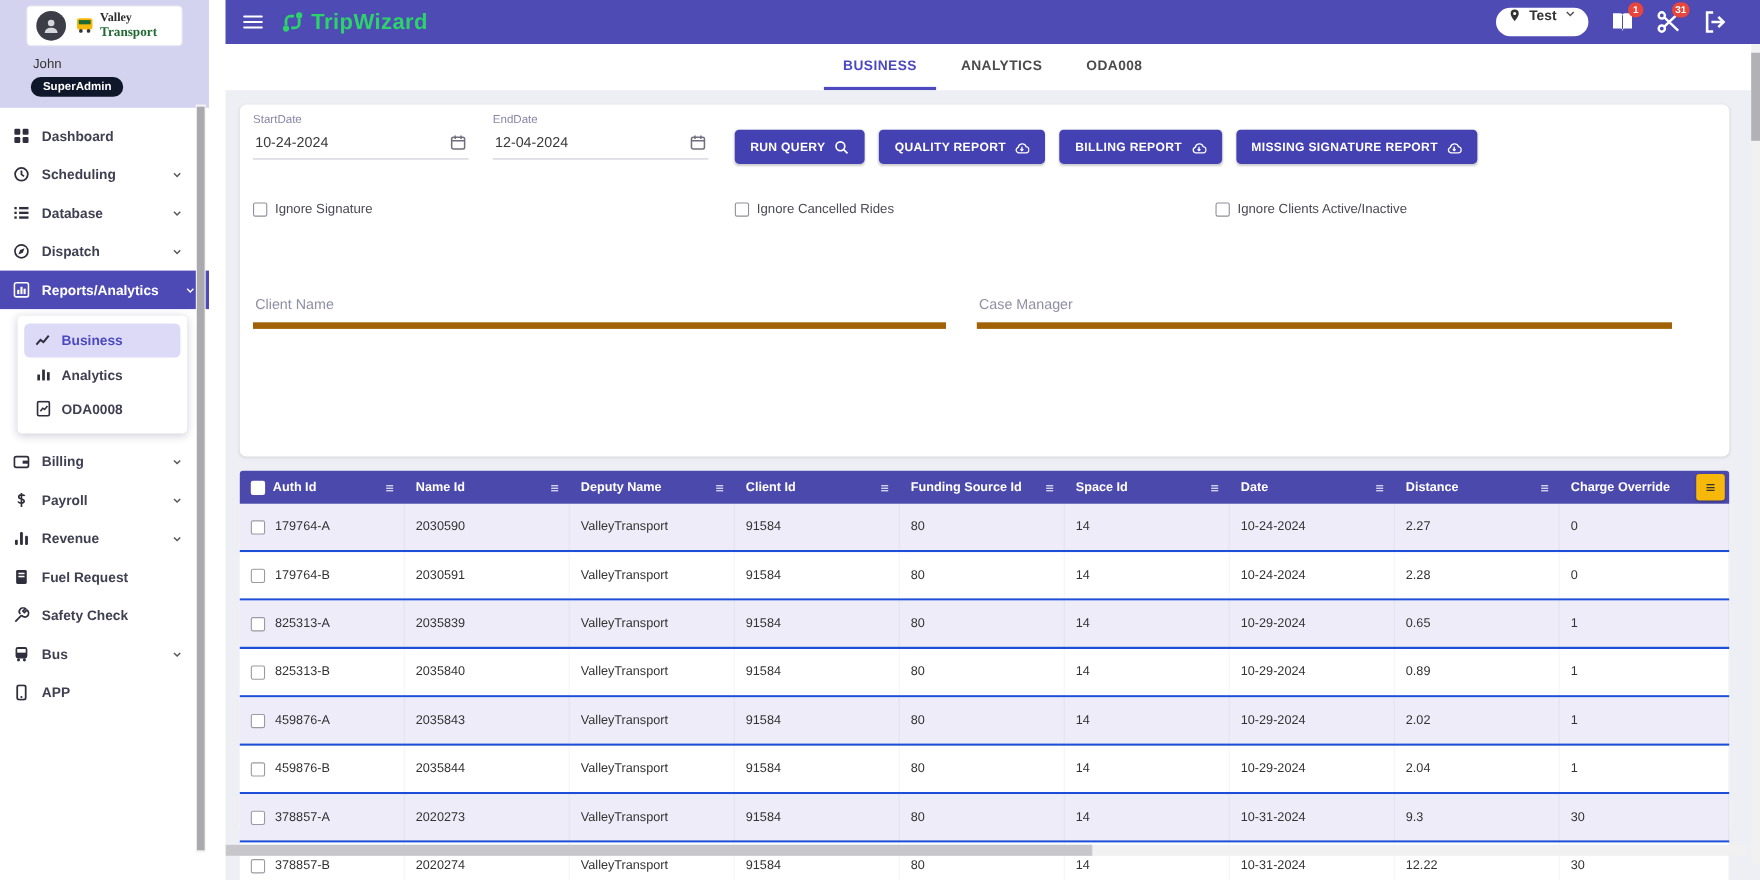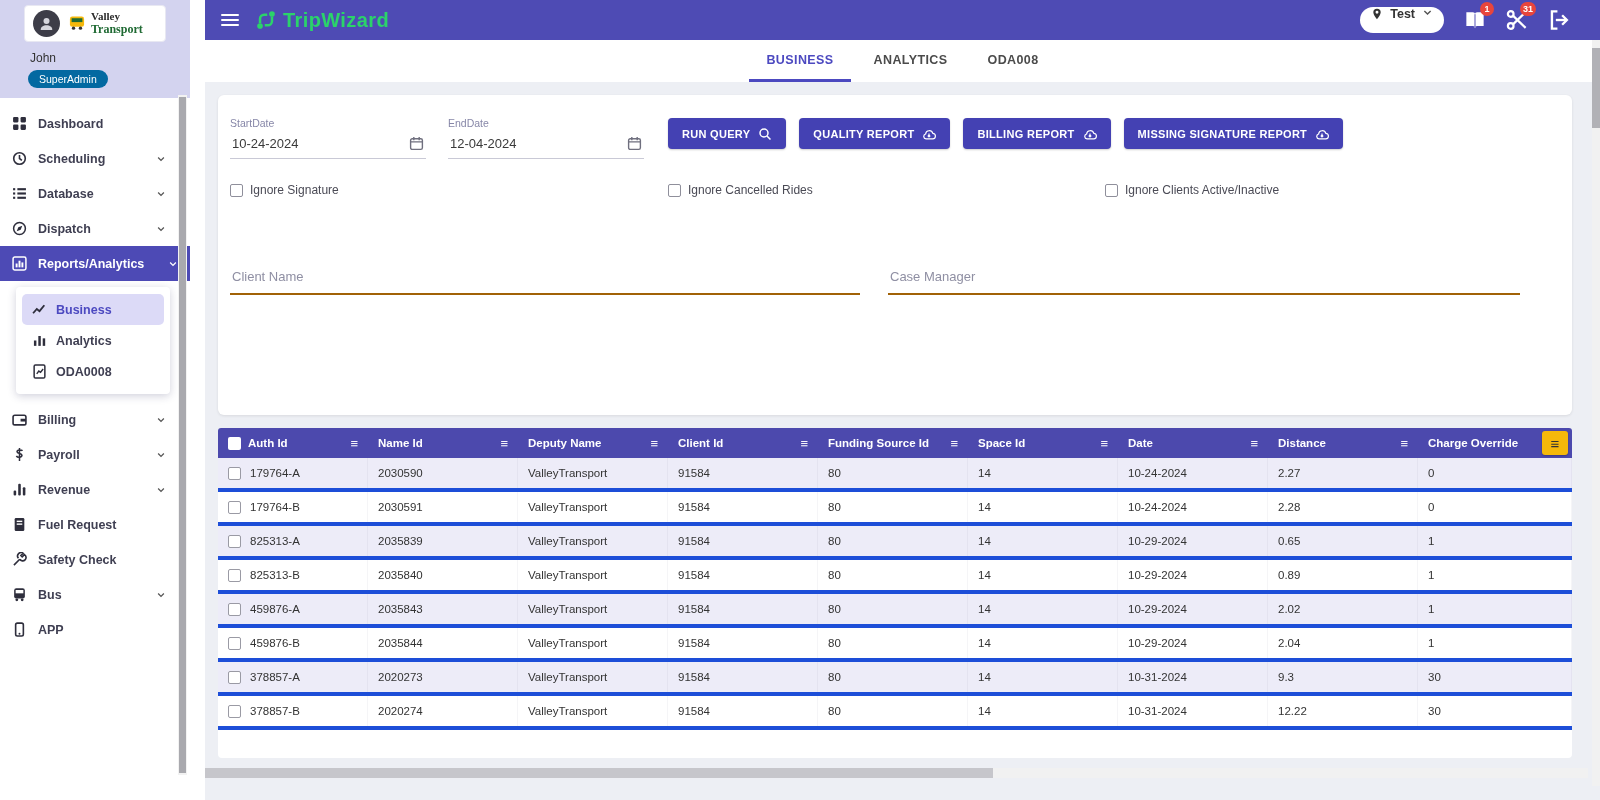--- a/index.html
+++ b/index.html
@@ -13,22 +13,22 @@
   .profile-card{background:#fff;border:1px solid #e8e8f2;border-radius:4px;display:flex;
     align-items:center;gap:8px;padding:4px 8px;height:37px}
   .avatar{width:27px;height:27px;border-radius:50%;background:#3d3d48;display:flex;
     align-items:center;justify-content:center;color:#d5d5dc;flex:0 0 27px}
   .avatar svg{width:15px;height:15px}
   .vt-logo{display:flex;align-items:center;gap:5px}
   .vt-text{line-height:1.05;font-family:"Liberation Serif",serif}
   .vt-l1{font-size:11px;color:#2c2c2c;font-weight:700}
   .vt-l2{font-size:12px;color:#1f6a33;font-weight:700}
   .user-name{font-size:12px;color:#333;margin:9px 0 5px;padding-left:6px}
-  .role-badge{display:inline-block;background:#0369a1;color:#fff;font-size:10.5px;
-    font-weight:400;padding:3px 11px;border-radius:10px;margin-left:4px}
+  .role-badge{display:inline-block;background:#0f172a;color:#fff;font-size:10.5px;
+    font-weight:700;padding:3px 11px;border-radius:10px;margin-left:4px}
   .menu{padding:8px 0 0;width:178px}
   .menu-item{display:flex;align-items:center;height:35px;padding:0 12px;gap:11px;
     color:#3f3f52;cursor:pointer;font-size:12.5px;font-weight:700}
   .mi-icon{width:15px;height:15px;flex:0 0 15px;color:#2e2e3c;display:inline-flex}
   .mi-icon svg{width:100%;height:100%}
   .mi-label{flex:1;white-space:nowrap}
   .chev{color:#555;display:inline-flex}
   .menu-item.active{background:#4d4ab5;color:#fff;width:190px}
   .menu-item.active .mi-icon,.menu-item.active .chev{color:#fff}
   .submenu{background:#fff;box-shadow:0 2px 8px rgba(40,40,90,.22);border-radius:4px;
@@ -57,56 +57,56 @@
     justify-content:center;padding:0 3px;font-weight:700}
 
   .tabbar{height:42px;background:#fff;display:flex;justify-content:center;gap:6px;flex:0 0 42px}
   .tab{padding:13px 17px 9px;font-size:12.5px;font-weight:700;color:#4b4b4b;
     letter-spacing:.4px;cursor:pointer;border-bottom:3px solid transparent}
   .tab.active{color:#4c49c0;border-bottom-color:#4c49c0}
 
   .content{flex:1;background:#edeff4;padding:13px 28px 0 13px;position:relative;overflow:hidden}
   .filter-card{background:#fff;border-radius:6px;box-shadow:0 1px 3px rgba(0,0,0,.09);
     height:320px;position:relative}
-  .date-group{position:absolute;top:22px;width:196px}
+  .date-group{position:absolute;top:8px;width:196px}
   .fg-start{left:12px}.fg-end{left:230px}
   .f-label{font-size:10.5px;color:#8787a8;margin-bottom:5px}
   .f-input{display:flex;align-items:center;border-bottom:1px solid #c9c9d6;
     padding:2px 2px 7px;font-size:13px;color:#3a3a3a}
   .f-input .val{flex:1}
   .cal-icon{color:#6f6f7e;display:inline-flex}
   .btn-row{position:absolute;left:450px;top:23px;display:flex;gap:13px;}
   .btn{background:#4441b3;color:#fff;border:none;border-radius:4px;height:31px;
     padding:0 14px;font-size:11px;font-weight:700;letter-spacing:.3px;display:flex;
     align-items:center;gap:8px;cursor:pointer;font-family:"Liberation Sans",sans-serif;
     box-shadow:0 1px 2px rgba(0,0,0,.2)}
   .btn svg{width:14px;height:14px}
   .cb-row{position:absolute;left:12px;top:88px;display:flex;width:1330px}
   .cb-col{display:flex;align-items:center;gap:7px}
   .cb-col:nth-child(1){width:438px}.cb-col:nth-child(2){width:437px}
   .cb{width:13px;height:13px;border:1.5px solid #8f8f9b;border-radius:2px;background:#fff;
     flex:0 0 13px;cursor:pointer}
   .cb-label{font-size:12px;color:#4a4a55}
   .in-row1{position:absolute;left:12px;top:172px;display:flex;gap:28px}
   .in-row2{position:absolute;left:12px;top:274px;display:flex;gap:25px}
-  .u-field{border-bottom:2px solid #a16207;padding:2px 2px 9px;font-size:13px;color:#8f8fa3}
+  .u-field{border-bottom:6px solid #a16207;padding:2px 2px 9px;font-size:13px;color:#8f8fa3}
   .w630{width:630px}.w632{width:632px}.w410{width:410px}.w415{width:415px}.w418{width:418px}
 
   
   .table-card{margin-top:13px;background:#fff;border-radius:4px;position:relative;height:330px}
   .thead{display:flex;background:#4c49ad;color:#fff;height:30px;border-radius:3px 3px 0 0;
     position:relative}
   .th{display:flex;align-items:center;gap:7px;padding:0 10px;font-size:11.5px;font-weight:700;
     white-space:nowrap;overflow:hidden;cursor:pointer}
   .th .drag{margin-left:auto;font-size:13px;opacity:.95;cursor:grab}
   .hcb{width:13px;height:13px;background:#fff;border-radius:2px;flex:0 0 13px;cursor:pointer}
   .col-menu-btn{position:absolute;right:4px;top:3px;width:26px;height:24px;background:#f5b80b;
     border-radius:3px;display:flex;align-items:center;justify-content:center;color:#333;
     font-size:15px;font-weight:700;cursor:pointer;box-shadow:0 1px 2px rgba(0,0,0,.25);z-index:2}
-  .trow{display:flex;height:34px;background:#fff;border-bottom:4px solid #1d4ed8}
+  .trow{display:flex;height:44px;background:#fff;border-bottom:2px solid #1d4ed8}
   .trow.alt{background:#edecf8}
   .tcell{padding:0 10px;display:flex;align-items:center;height:100%;font-size:11.5px;
     color:#333;border-right:1px solid rgba(80,80,120,.06);white-space:nowrap;overflow:hidden}
   .rcb{width:13px;height:13px;border:1.5px solid #9a9aa4;border-radius:2px;background:#fff;
     margin-right:9px;flex:0 0 13px;cursor:pointer}
 
   
   .vscroll{position:absolute;right:0;top:40px;bottom:14px;width:8px;background:#f1f1f1}
   .vthumb{position:absolute;top:8px;height:80px;width:100%;background:#b1b1b6;cursor:pointer}
   .hscroll{position:absolute;left:205px;right:40px;bottom:18px;height:10px;background:#f1f1f1}

